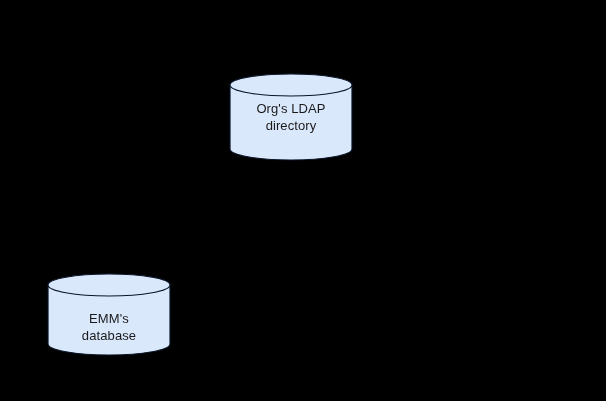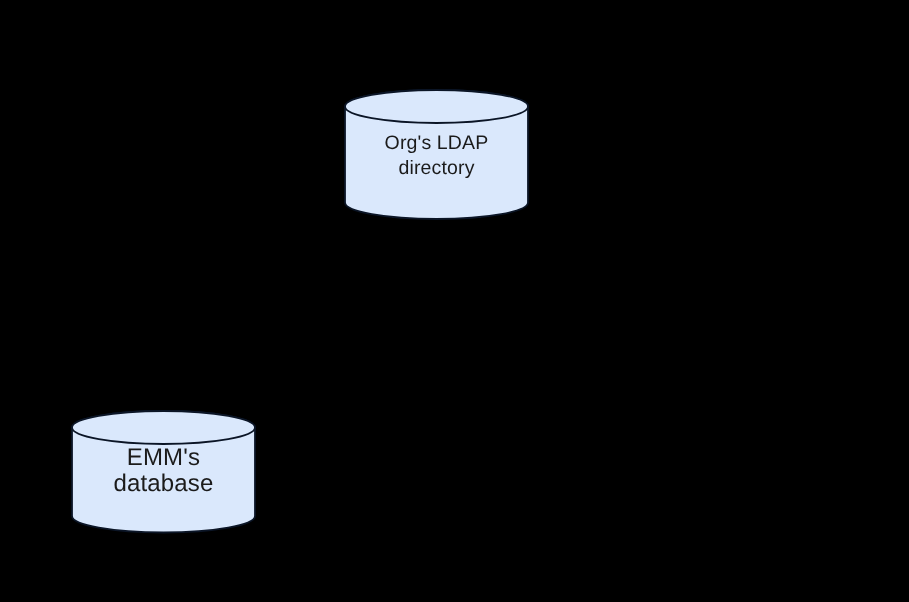--- a/index.html
+++ b/index.html
@@ -38,32 +38,32 @@
     white-space: pre-line;
     pointer-events: none;
     letter-spacing: 0.1px;
   }
 </style>
 </head>
 <body>
 
 <div id="canvas" style="width: 606px; height: 401px; background: rgb(0, 0, 0);">
 
-  <div class="cylinder" id="node-ldap" style="left: 230px; top: 60px; width: 122px; height: 71px;">
+  <div class="cylinder" id="node-ldap" style="left: 230px; top: 74px; width: 122px; height: 71px;">
     <svg id="svg-ldap" width="122" height="86" viewBox="0 0 122 86">
         <path d="M 0 11 L 0 75 A 61 11 0 0 0 122 75 L 122 11 A 61 11 0 0 0 0 11 Z" fill="#dae8fc" stroke="#0b1526" stroke-width="1.2" stroke-linejoin="round"></path>
         <ellipse cx="61" cy="11" rx="61" ry="11" fill="#dae8fc" stroke="#0b1526" stroke-width="1.2"></ellipse>
       </svg>
     <div class="cyl-label" style="top: 26px; color: rgb(27, 27, 27); font-size: 13px;">Org's LDAP
 directory</div>
   </div>
 
   <div class="cylinder" id="node-emm" style="left: 48px; top: 274px; width: 122px; height: 81px;">
     <svg id="svg-emm" width="122" height="81" viewBox="0 0 122 81">
         <path d="M 0 11 L 0 70 A 61 11 0 0 0 122 70 L 122 11 A 61 11 0 0 0 0 11 Z" fill="#dae8fc" stroke="#0b1526" stroke-width="1.2" stroke-linejoin="round"></path>
         <ellipse cx="61" cy="11" rx="61" ry="11" fill="#dae8fc" stroke="#0b1526" stroke-width="1.2"></ellipse>
       </svg>
-    <div class="cyl-label" style="top: 23px; color: rgb(27, 27, 27); font-size: 16px;">EMM's
+    <div class="cyl-label" style="top: 36px; color: rgb(27, 27, 27); font-size: 13px;">EMM's
 database</div>
   </div>
 
 
 </div>
 
 </body></html>

